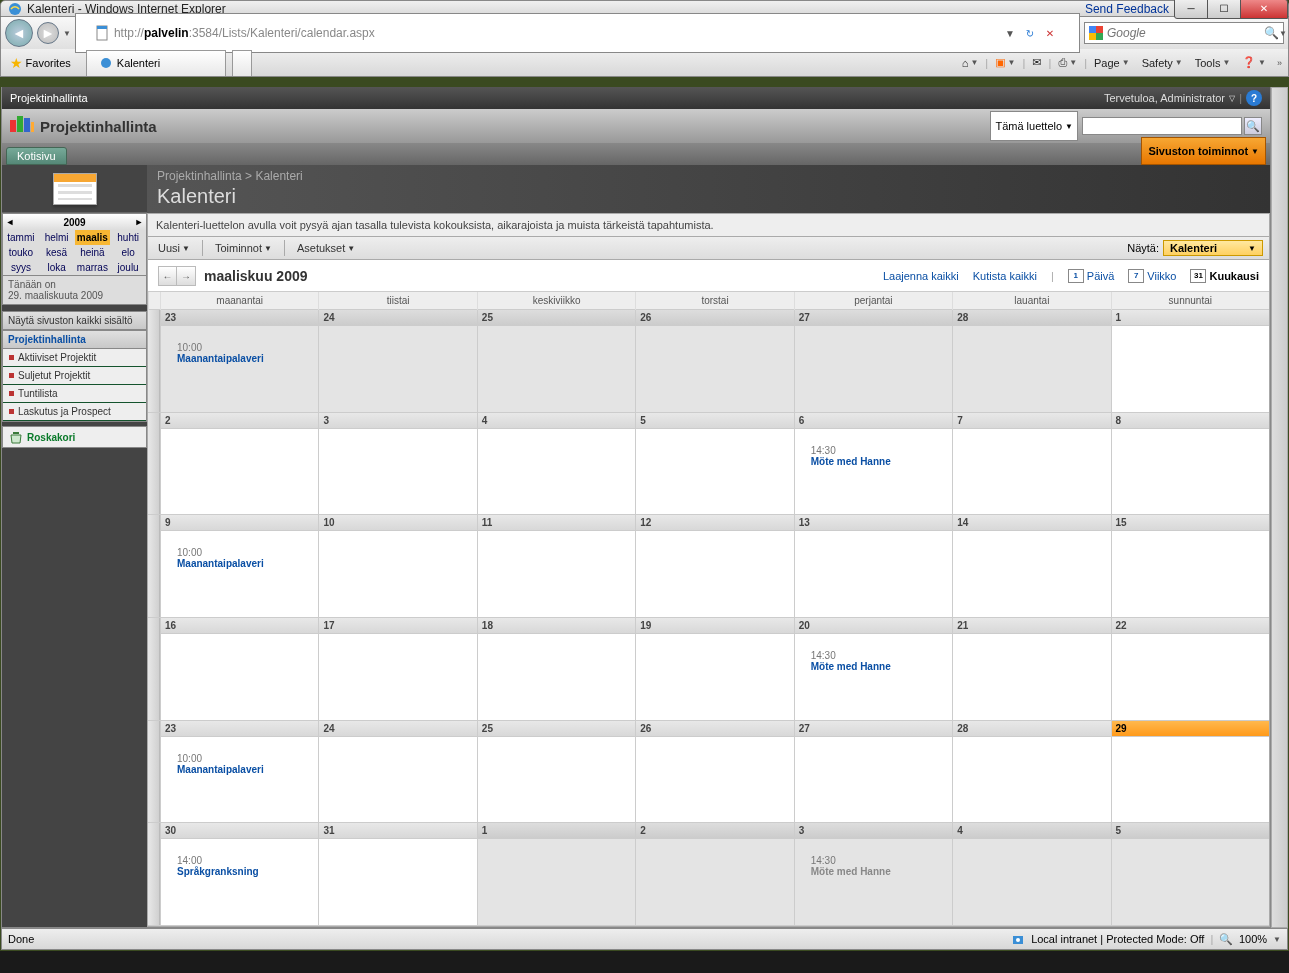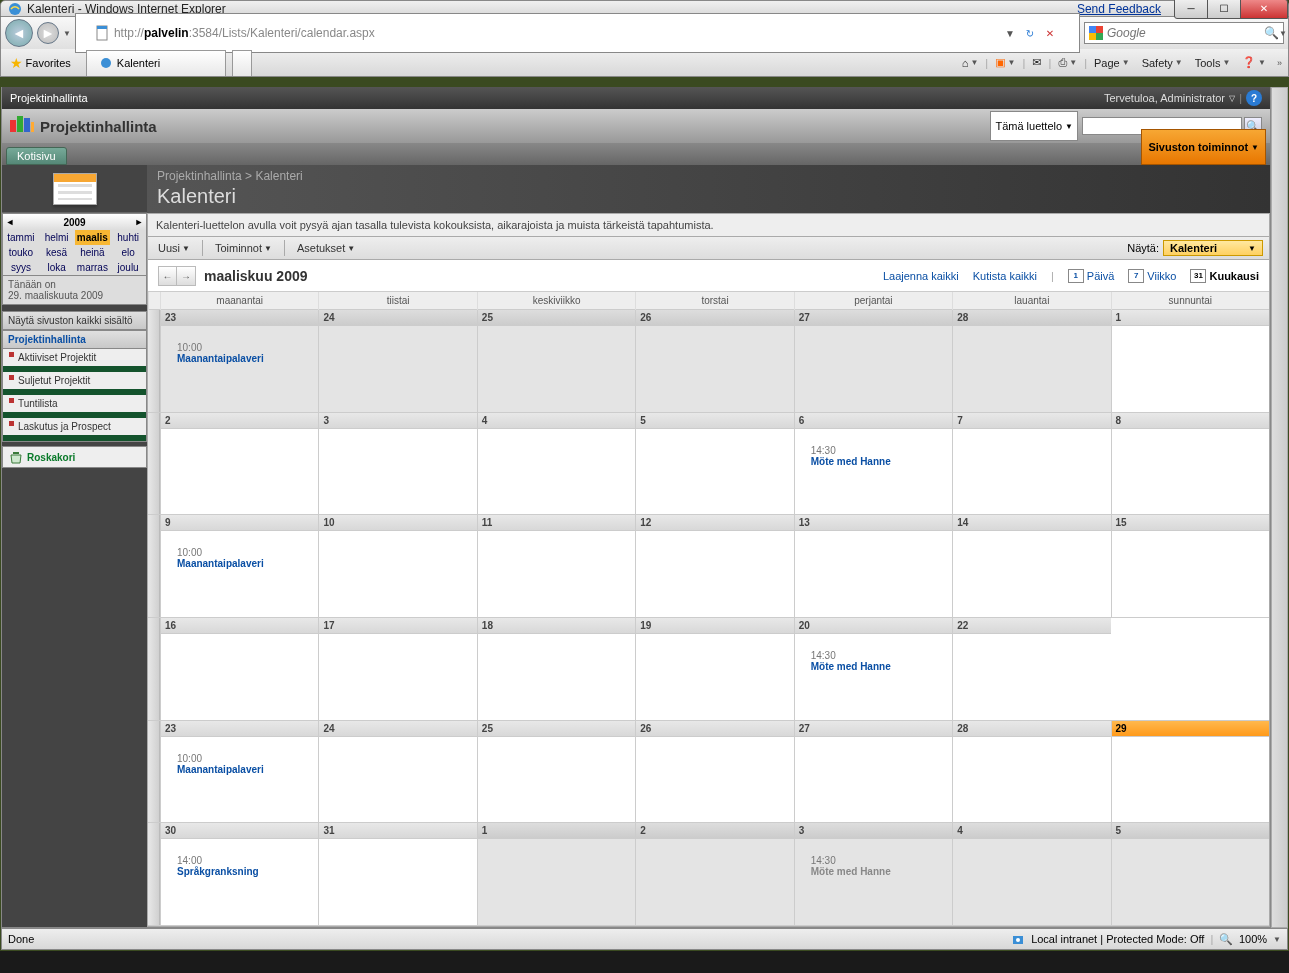--- a/index.html
+++ b/index.html
@@ -3,21 +3,21 @@
 <meta charset="utf-8">
 <style>
 * { box-sizing: border-box; margin: 0; padding: 0; }
 body { font-family: Tahoma, Verdana, Arial, sans-serif; font-size: 11px; background: #4a5a2a; overflow: hidden; }
 
 
 .window { width: 1289px; height: 973px; background: #3a4a20; position: relative; }
 .titlebar { height: 17px; background: linear-gradient(#f0f0f0, #d8d8d8); border: 1px solid #888; display: flex; align-items: center; padding-left: 6px; border-radius: 5px 5px 0 0; }
 .titlebar .ie-icon { width: 16px; height: 16px; margin-right: 4px; }
 .titlebar .title { font-size: 12px; color: #222; flex: 1; }
-.titlebar .feedback { color: #003399; text-decoration: underline; font-size: 12px; margin-right: 14px; }
+.titlebar .feedback { color: #003399; font-size: 12px; margin-right: 6px; }
 .winbtns { display: flex; margin-right: 0; }
 .winbtn { width: 34px; height: 20px; border: 1px solid #555; background: linear-gradient(#eee,#ccc); margin-left: -1px; display:flex;align-items:center;justify-content:center;font-size:10px; }
 .winbtn.close { background: linear-gradient(#e88,#c33); color:#fff; width: 48px; border-radius: 0 3px 0 0;}
 .winbtn.min { border-radius: 0 0 0 3px; }
 
 
 .navbar { height: 32px; background: linear-gradient(#f8f8f8,#e0e0e0); border-left:1px solid #888; border-right:1px solid #888; display:flex; align-items:center; padding: 0 4px; gap:4px;}
 .navbtn { width:28px; height:28px; border-radius:14px; background: radial-gradient(#bcd,#7aa); border:1px solid #678; display:flex;align-items:center;justify-content:center; color:#fff;font-size:14px;}
 .navbtn.fwd { width:22px; height:22px; border-radius:11px; background: radial-gradient(#ddd,#bbb); }
 .addrbar { flex:1; height:40px; border:1px solid #888; background:#fff; display:flex; align-items:center; padding:0 19px; }
@@ -46,21 +46,21 @@
 
 .sp-title { height:34px; background:linear-gradient(#ccc,#999); display:flex; align-items:center; padding:0 8px; }
 .sp-title .logo { width:24px;height:20px; margin-right:6px; }
 .sp-title .name { font-size:15px; font-weight:bold; color:#333; flex:1;}
 .sp-title .scope { border:1px solid #888; background:#fff; font-size:11px; padding:14px 4px; height:18px; display:flex;align-items:center;gap:3px;}
 .sp-title .searchfld { width:160px; height:18px; border:1px solid #888; background:#fff; margin-left:4px; }
 .sp-title .gobtn { width:18px;height:18px; border:1px solid #888; background:linear-gradient(#eef,#ccd); margin-left:2px; display:flex;align-items:center;justify-content:center;}
 
 .sp-tabs { height:22px; background:linear-gradient(#888,#666); display:flex; align-items:flex-end; padding:0 4px;}
 .sp-tab { background:linear-gradient(#7a9,#587); border:1px solid #465; color:#fff; font-size:11px; padding:2px 10px; border-radius:3px 3px 0 0;}
-.sp-actions { margin-left:auto; height:36px; background:linear-gradient(#f7a733,#e87700); border:1px solid #a55500; color:#000; font-size:11px; font-weight:bold; padding:0 6px; display:flex;align-items:center;gap:3px;}
+.sp-actions { margin-left:auto; height:28px; background:linear-gradient(#f7a733,#e87700); border:1px solid #a55500; color:#000; font-size:11px; font-weight:bold; padding:0 6px; display:flex;align-items:center;gap:3px;}
 
 .sp-body { flex:1; display:flex; background:#3a3a3a; overflow:hidden; }
 
 
 .leftnav { width:145px; background:#444; display:flex; flex-direction:column; }
 .cal-icon-box { height:48px; border-bottom:1px solid #666; display:flex;align-items:center;justify-content:center;}
 .cal-icon { width:44px; height:32px; background:#fff; border:1px solid #aaa; box-shadow:0 2px 3px rgba(0,0,0,0.3); position:relative;}
 .cal-icon::before { content:''; position:absolute; top:0;left:0;right:0;height:8px; background:#f7a733;}
 .cal-icon .grid { position:absolute;top:10px;left:4px;right:4px;bottom:4px; background:repeating-linear-gradient(#ddd 0,#ddd 3px,#fff 3px,#fff 7px);}
 
@@ -70,21 +70,21 @@
 .mini-hdr .navb { width:14px; text-align:center; font-size:9px; cursor:pointer;}
 .mini-months { display:grid; grid-template-columns:1fr 1fr 1fr 1fr; }
 .mini-months div { text-align:center; padding:2px 0; font-size:10px; color:#005; cursor:pointer;}
 .mini-months div.sel { background:#f7b733; color:#000; font-weight:bold;}
 
 .today-box { background:#ddd; border:1px solid #888; border-top:none; padding:3px 5px; font-size:10px; color:#555; }
 .navlist { margin-top:6px; }
 .navhdr { background:linear-gradient(#e0e0e0,#c8c8c8); border:1px solid #888; padding:3px 5px; font-size:10px; color:#333;}
 .navhdr.sel { font-weight:bold; color:#0a4fa4;}
 .navitems { background:#eee; border:1px solid #888; border-top:none;}
-.navitem { padding:3px 6px; font-size:10px; color:#333; border-bottom:6px solid #14532d; display:flex;gap:4px;}
+.navitem { padding:3px 6px; font-size:10px; color:#333; border-bottom:1px solid #14532d; display:flex;align-items:center;gap:4px;}
 .navitem .bullet { width:5px;height:5px; background:#b33;}
 .recycle { margin-top:4px; background:#eee; border:1px solid #888; padding:3px 6px; font-size:10px; color:#0a7a2a; font-weight:bold; display:flex;align-items:center;gap:4px;}
 .recycle .icn { width:14px;height:14px; }
 
 
 .content { flex:1; background:#444; display:flex; flex-direction:column; padding:0; }
 .bc-bar { height:48px; background:linear-gradient(90deg,#555,#333); padding:4px 10px; }
 .bc { font-size:12px; color:#aaa; }
 .bc a { color:#aaa; text-decoration:none; }
 .pg-title { font-size:20px; color:#ddd; font-family:Arial; margin-top:2px;}
@@ -549,20 +549,24 @@
                     <div class="daybody"></div>
                   </div>
                   <div class="daycell">
                     <div class="daynum">20</div>
                     <div class="daybody">
                       <div class="evt-time">14:30</div>
                       <div class="evt-title">Möte med Hanne</div>
                     </div>
                   </div>
                   <div class="daycell">
+                    <div class="daynum">21</div>
+                    <div class="daybody"></div>
+                  </div>
+                  <div class="daycell">
                     <div class="daynum">22</div>
                     <div class="daybody"></div>
                   </div>
                 </div>
                 <div class="week">
                   <div class="wkhandle"></div>
                   <div class="daycell">
                     <div class="daynum">23</div>
                     <div class="daybody">
                       <div class="evt-time">10:00</div>

